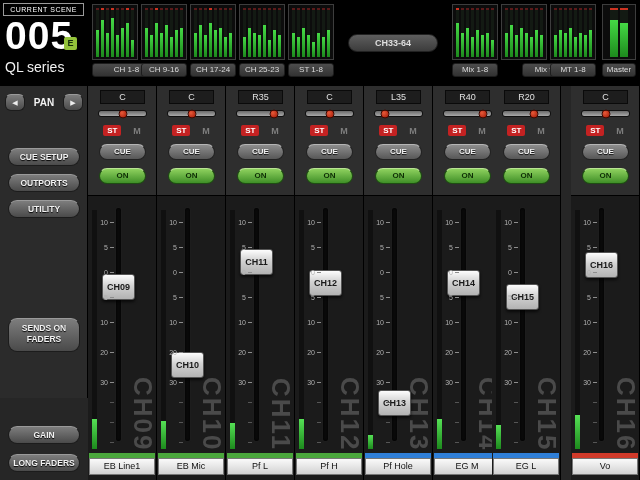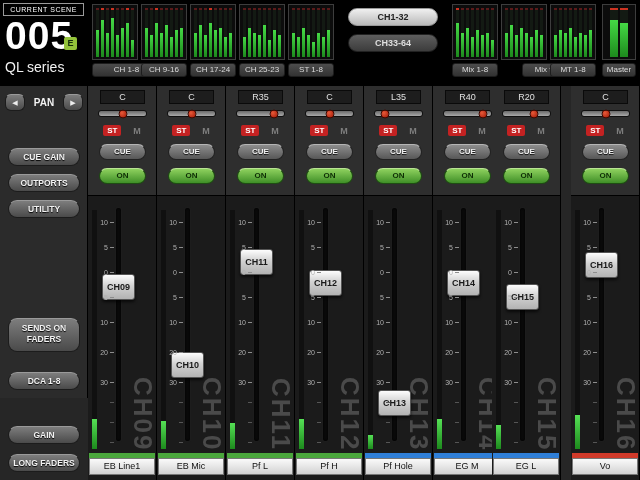--- a/index.html
+++ b/index.html
@@ -253,21 +253,20 @@
           <div class="mpeak"></div>
           <div class="mfill" style="height: 55%;"></div>
         </div>
       </div>
     <div class="mtab" style="left:92px;width:69px">CH 1-8</div>
     <div class="mtab" style="left:141px;width:46px">CH 9-16</div>
     <div class="mtab" style="left:190px;width:46px">CH 17-24</div>
     <div class="mtab" style="left:239px;width:46px">CH 25-23</div>
     <div class="mtab" style="left:288px;width:46px">ST 1-8</div>
 
-    <div class="layer-btn sel" style="top:8px">CH1-32</div>
     <div class="layer-btn" style="top:34px">CH33-64</div>
 
     <div class="mblock" style="left:452px;width:46px">
         <div class="mcol">
           <div class="mpeak hot"></div>
           <div class="mfill" style="height: 70%;"></div>
         </div>
         <div class="mcol">
           <div class="mpeak"></div>
           <div class="mfill" style="height: 50%;"></div>
@@ -378,25 +377,24 @@
     <div class="mtab" style="left:452px;width:46px">Mix 1-8</div>
     <div class="mtab" style="left:522px;width:56px">Mix 9-16</div>
     <div class="mtab" style="left:550px;width:46px">MT 1-8</div>
     <div class="mtab" style="left:602px;width:34px">Master</div>
   </div>
 
   <div class="sidebar">
     <div class="pan-arrow" style="left:5px;top:8px">◀</div>
     <div class="pan-title" style="top:11px">PAN</div>
     <div class="pan-arrow" style="left:63px;top:8px">▶</div>
-    <div class="side-btn" style="top:62px">CUE GAIN</div>
+    <div class="side-btn" style="top:62px">CUE SETUP</div>
     <div class="side-btn" style="top:88px">OUTPORTS</div>
     <div class="side-btn tall" style="top:232px">SENDS ON FADERS</div>
     <div class="side-btn" style="top:114px">UTILITY</div>
-    <div class="side-btn" style="top:286px">DCA 1-8</div>
     <div class="side-btn" style="top:340px">GAIN</div>
     <div class="side-btn" style="top:368px">LONG FADERS</div>
   </div>
 
   <div class="strip" style="left:88px">
     <div class="strip-top"></div>
     <div class="pan-box">C</div>
     <div class="pan-slider">
         <div class="pan-dot" style="left: 50%;"></div>
       </div>

